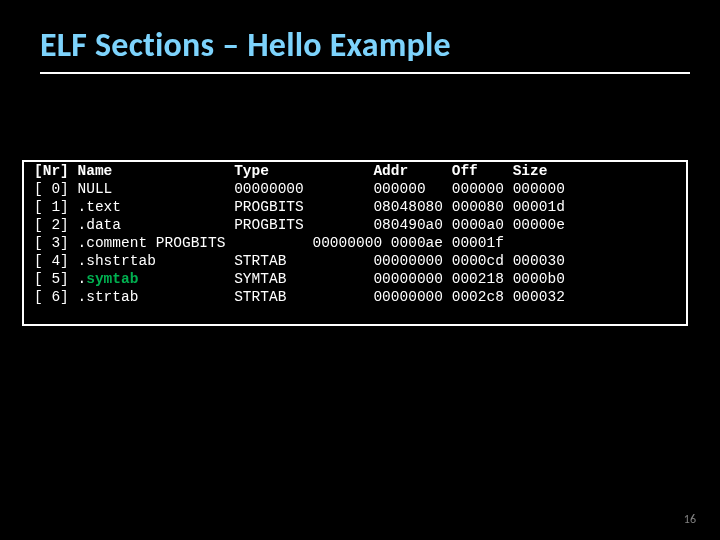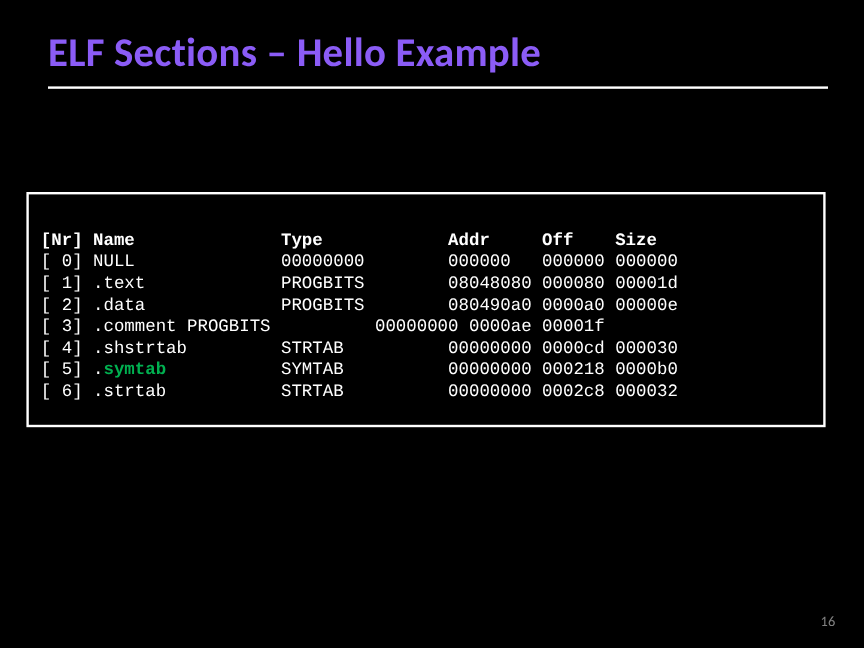--- a/index.html
+++ b/index.html
@@ -15,39 +15,39 @@
     position: relative;
     width: 720px;
     height: 540px;
     background: #000;
   }
   .title {
     position: absolute;
     top: 24px;
     left: 40px;
     right: 40px;
-    color: #8b5cf6;
+    color: #7dd3fc;
     font-size: 34px;
     font-weight: 700;
     letter-spacing: 0.2px;
   }
   .title-underline {
     position: absolute;
     top: 72px;
     left: 40px;
     right: 30px;
     height: 2px;
     background: #fff;
   }
   .code-box {
     position: absolute;
     top: 160px;
     left: 22px;
     width: 666px;
-    padding: 30px 10px 18px 10px;
+    padding: 0 10px 18px 10px;
     border: 2px solid #fff;
     background: #000;
     box-sizing: border-box;
   }
   .code {
     font-family: "Courier New", Courier, monospace;
     font-size: 14.5px;
     line-height: 18px;
     white-space: pre;
     color: #fff;

